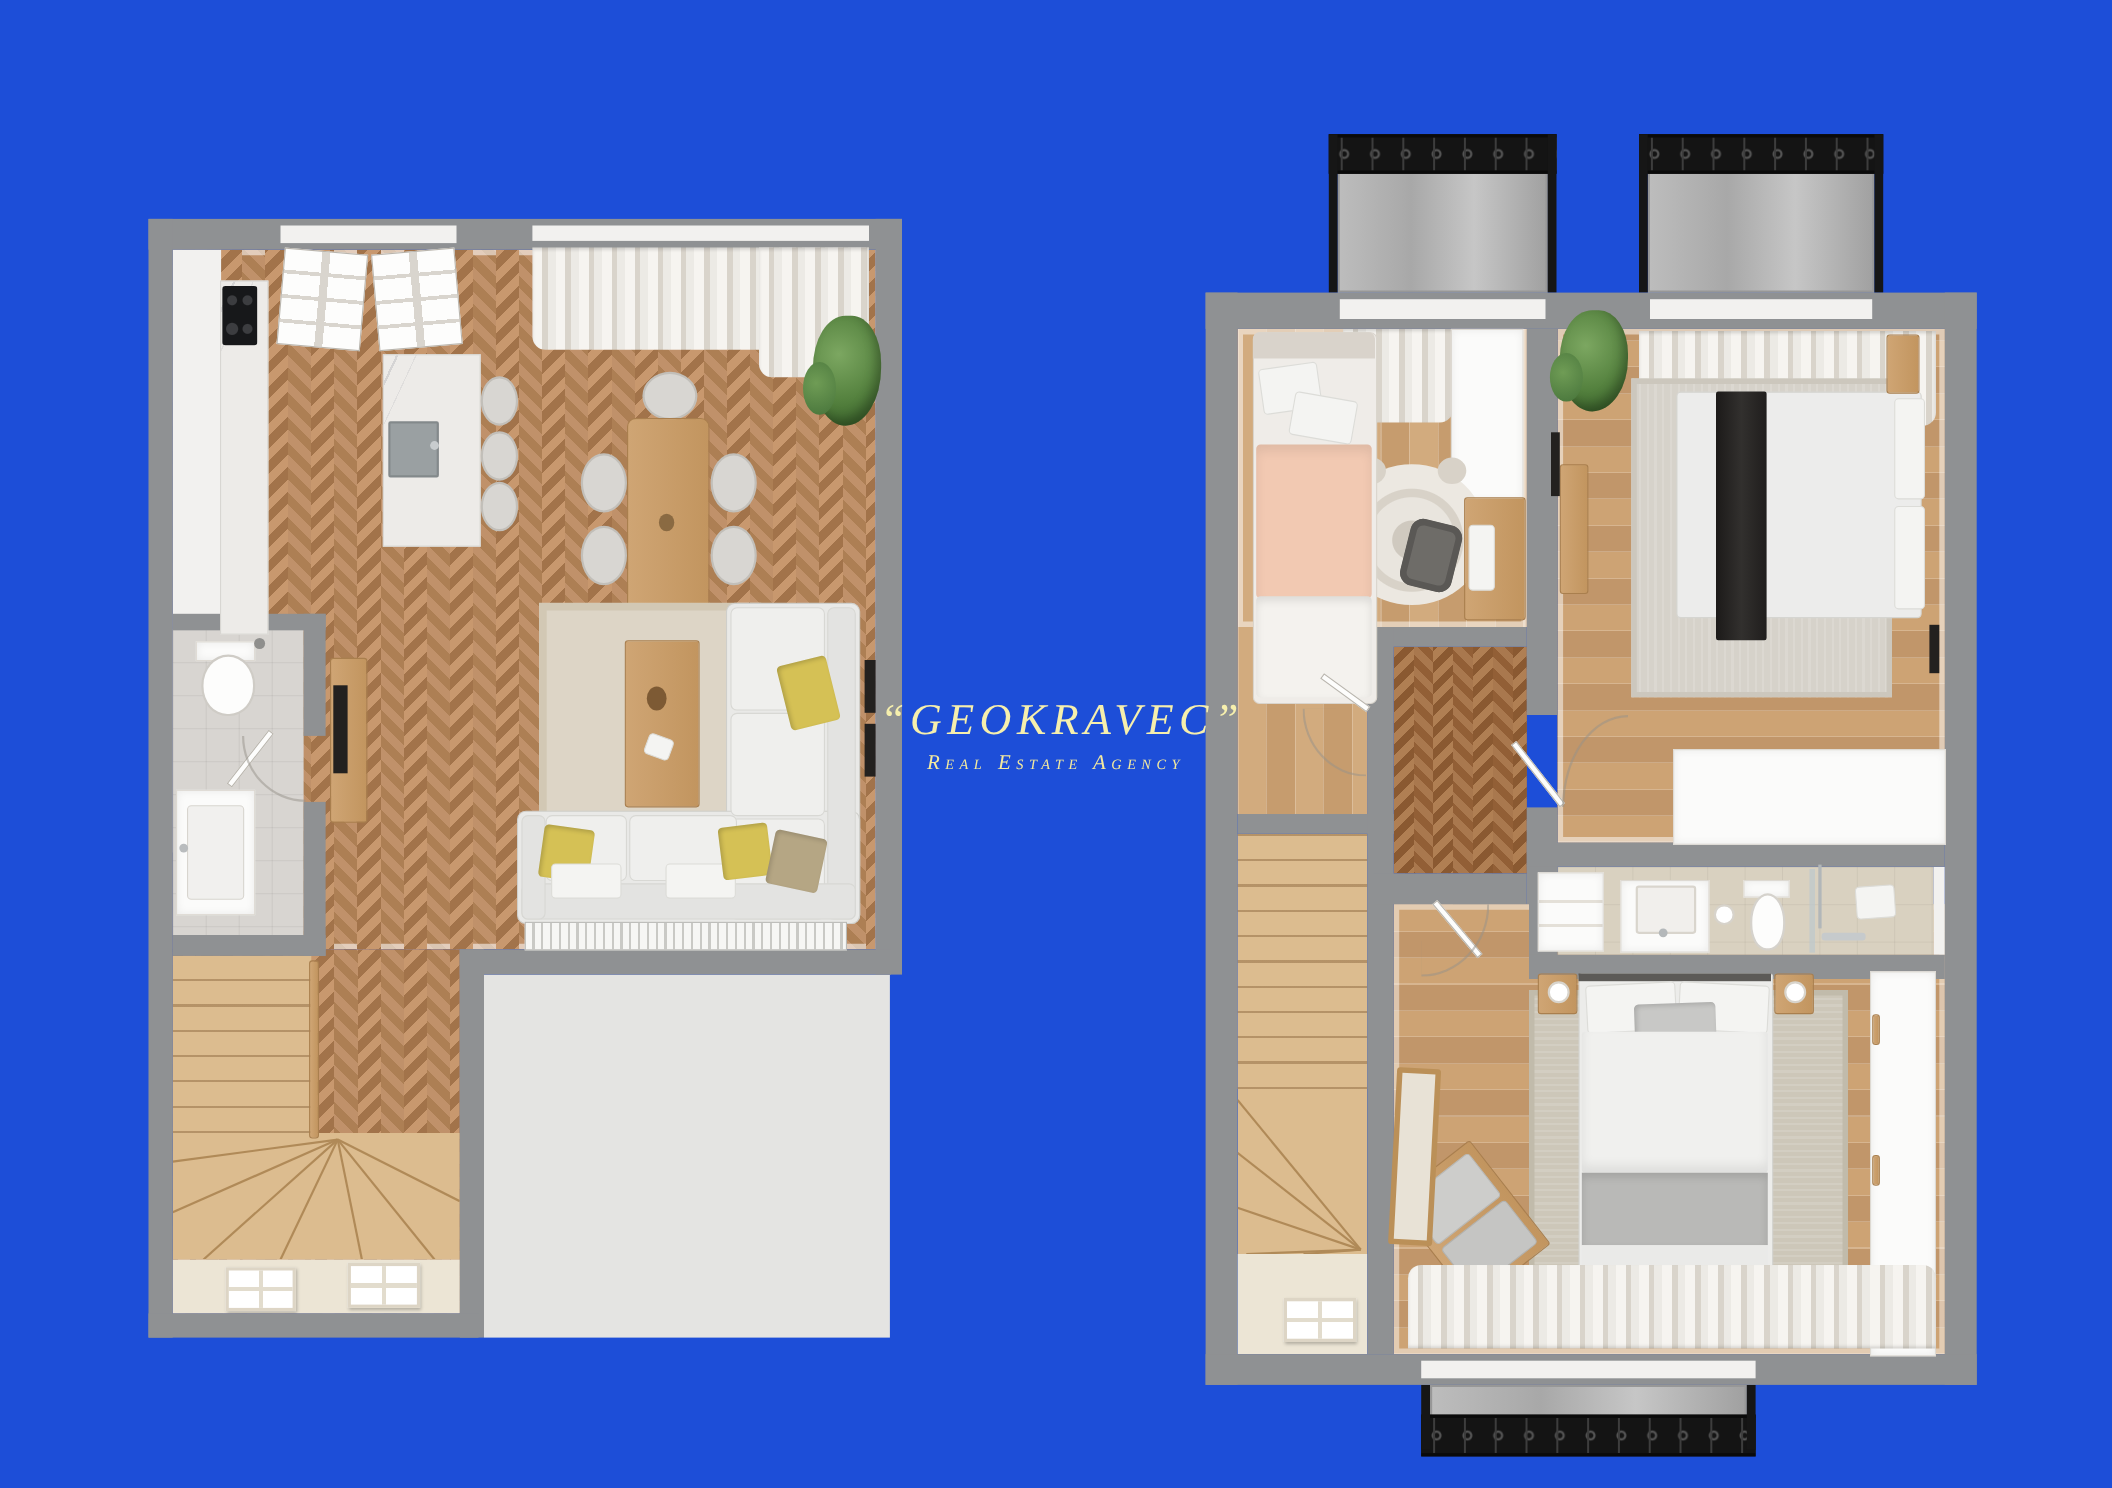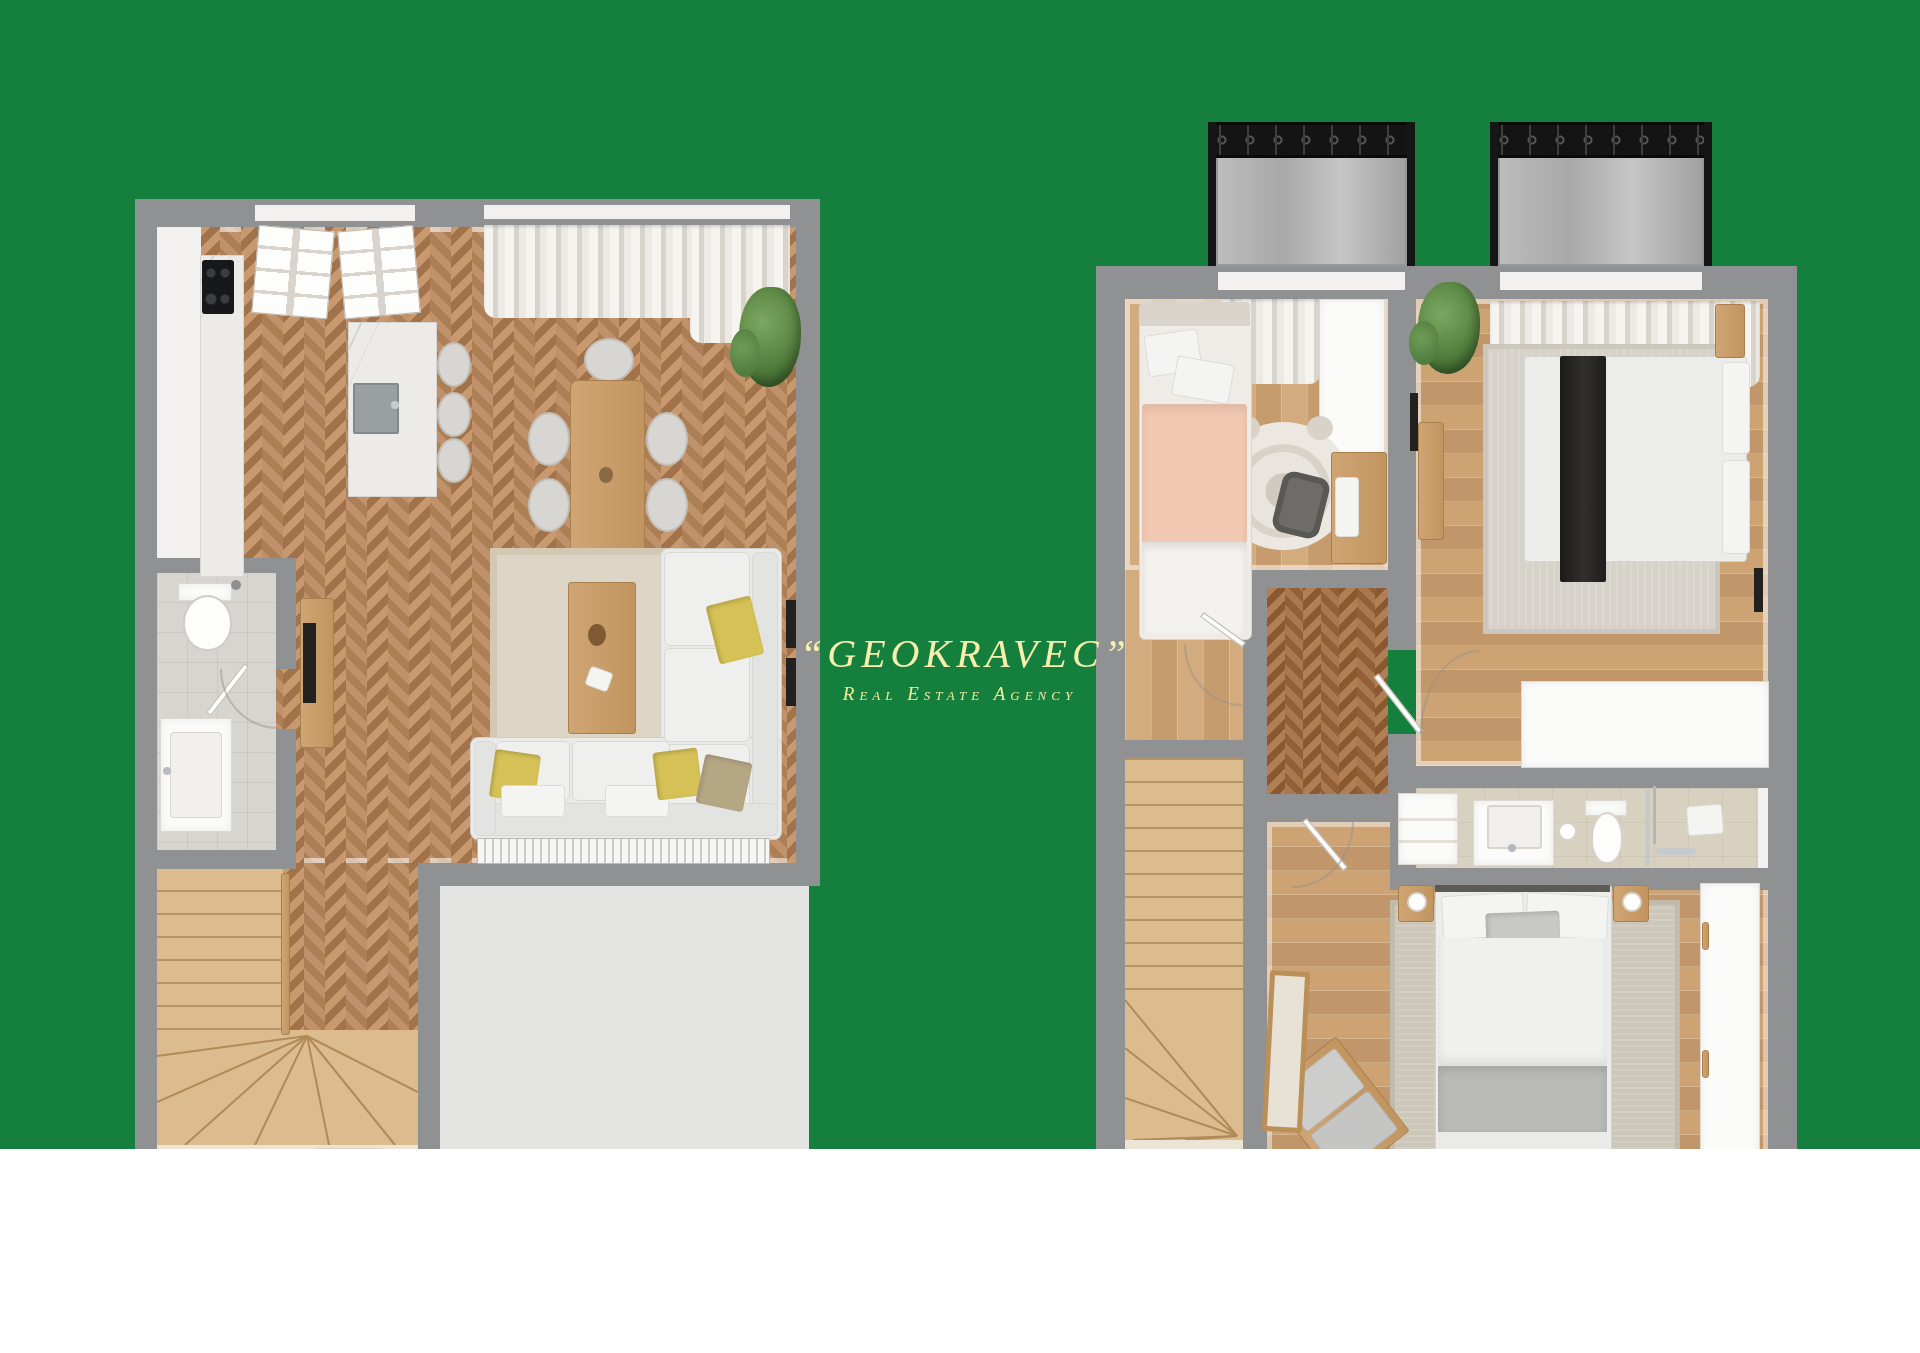--- a/index.html
+++ b/index.html
@@ -1,16 +1,16 @@
 <!DOCTYPE html>
 <html><head>
 <meta charset="utf-8">
 <style>
   html,body{margin:0;padding:0;background:#fff}
-  .canvas{position:relative;width:1920px;height:1149px;background:#15803d;overflow:hidden;font-family:"Liberation Sans",sans-serif}
+  .canvas{position:relative;width:1920px;height:1353px;background:#1d4ed8;overflow:hidden;font-family:"Liberation Sans",sans-serif}
   .abs{position:absolute}
   .wall{background:#8f9193}
   .wfa{background:#f2f1ef}
   
   .herr{background:repeating-linear-gradient(45deg,#c0916a 0 8px,#ad7f54 8px 16px)}
   .herr::after{content:"";position:absolute;inset:0;
     background:repeating-linear-gradient(-45deg,#c8986e 0 8px,#a2734a 8px 16px);
     -webkit-mask-image:repeating-linear-gradient(90deg,#000 0 21px,transparent 21px 42px);
     mask-image:repeating-linear-gradient(90deg,#000 0 21px,transparent 21px 42px)}
   .herr2{background:repeating-linear-gradient(45deg,#a9784e 0 7px,#925f36 7px 14px)}

